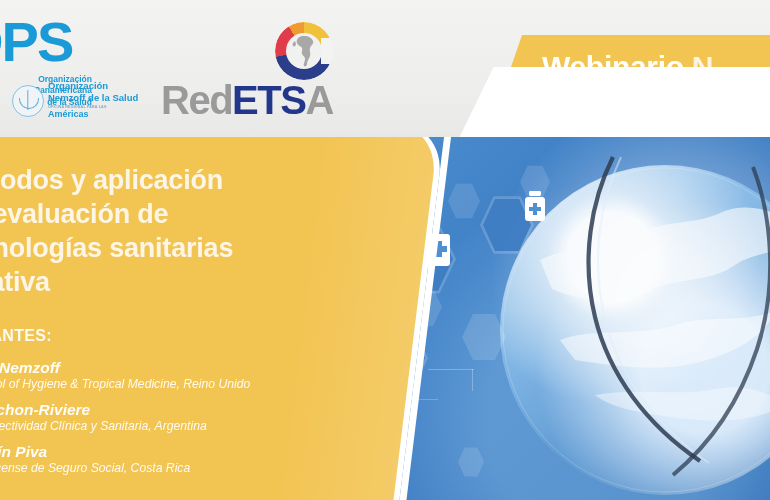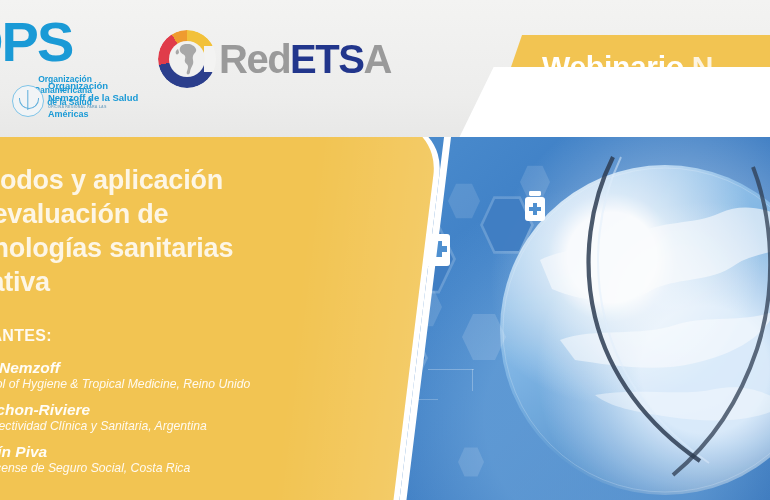--- a/index.html
+++ b/index.html
@@ -47,21 +47,21 @@
   }
   .who-emblem:after{
     content:"";position:absolute;left:6px;top:12px;width:18px;height:10px;
     border:1.4px solid #5eaedb;border-top:none;border-radius:0 0 10px 10px;
   }
   .who-text{font-size:9.5px;line-height:1.3;font-weight:bold;color:#1a9ad6;white-space:nowrap;}
   .who-text .who-amer{font-size:9px;}
   .who-micro{font-size:3.6px;color:#7aa7c4;letter-spacing:.2px;display:block;}
 
   
-  .redetsa{position:absolute;left:158px;top:22px;height:74px;display:flex;align-items:center;}
+  .redetsa{position:absolute;left:158px;top:22px;height:74px;display:flex;align-items:flex-end;flex-direction:column;}
   .redetsa-mark{
     position:relative;width:58px;height:58px;flex:none;
   }
   .redetsa-ring{
     position:absolute;inset:0;border-radius:50%;
     background:conic-gradient(from 200deg,
       #2b3e8c 0deg 58deg,
       #e03c4a 58deg 128deg,
       #ef9b2f 128deg 160deg,
       #f2c13a 160deg 230deg,

